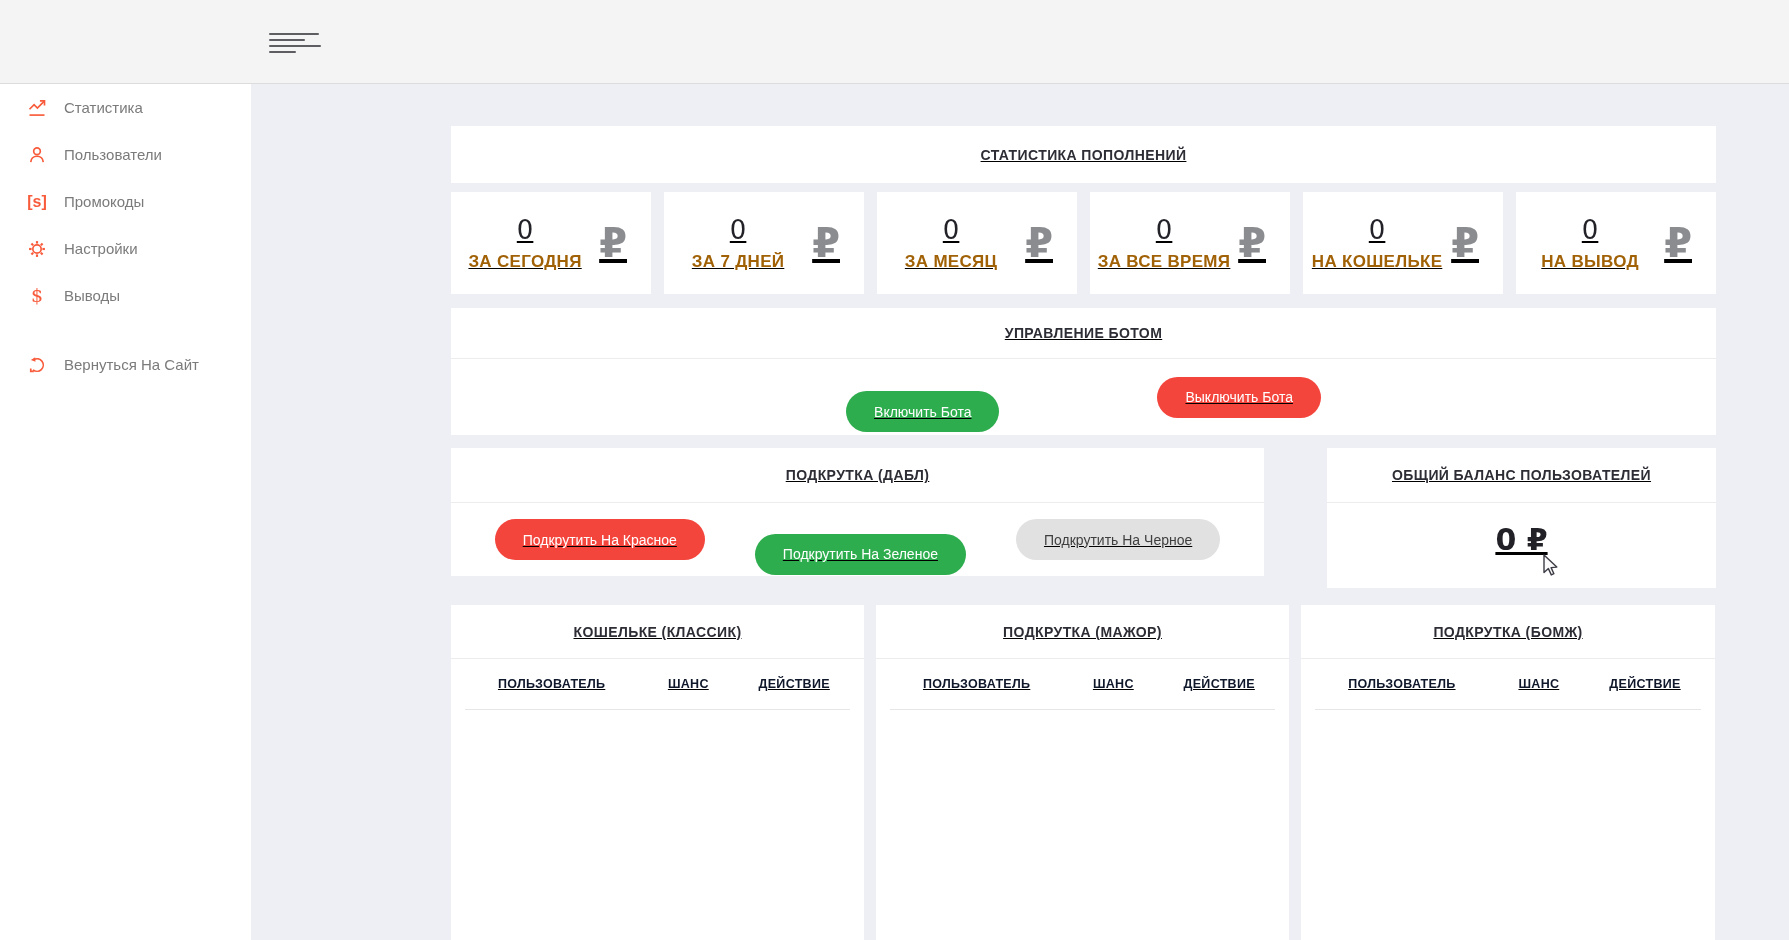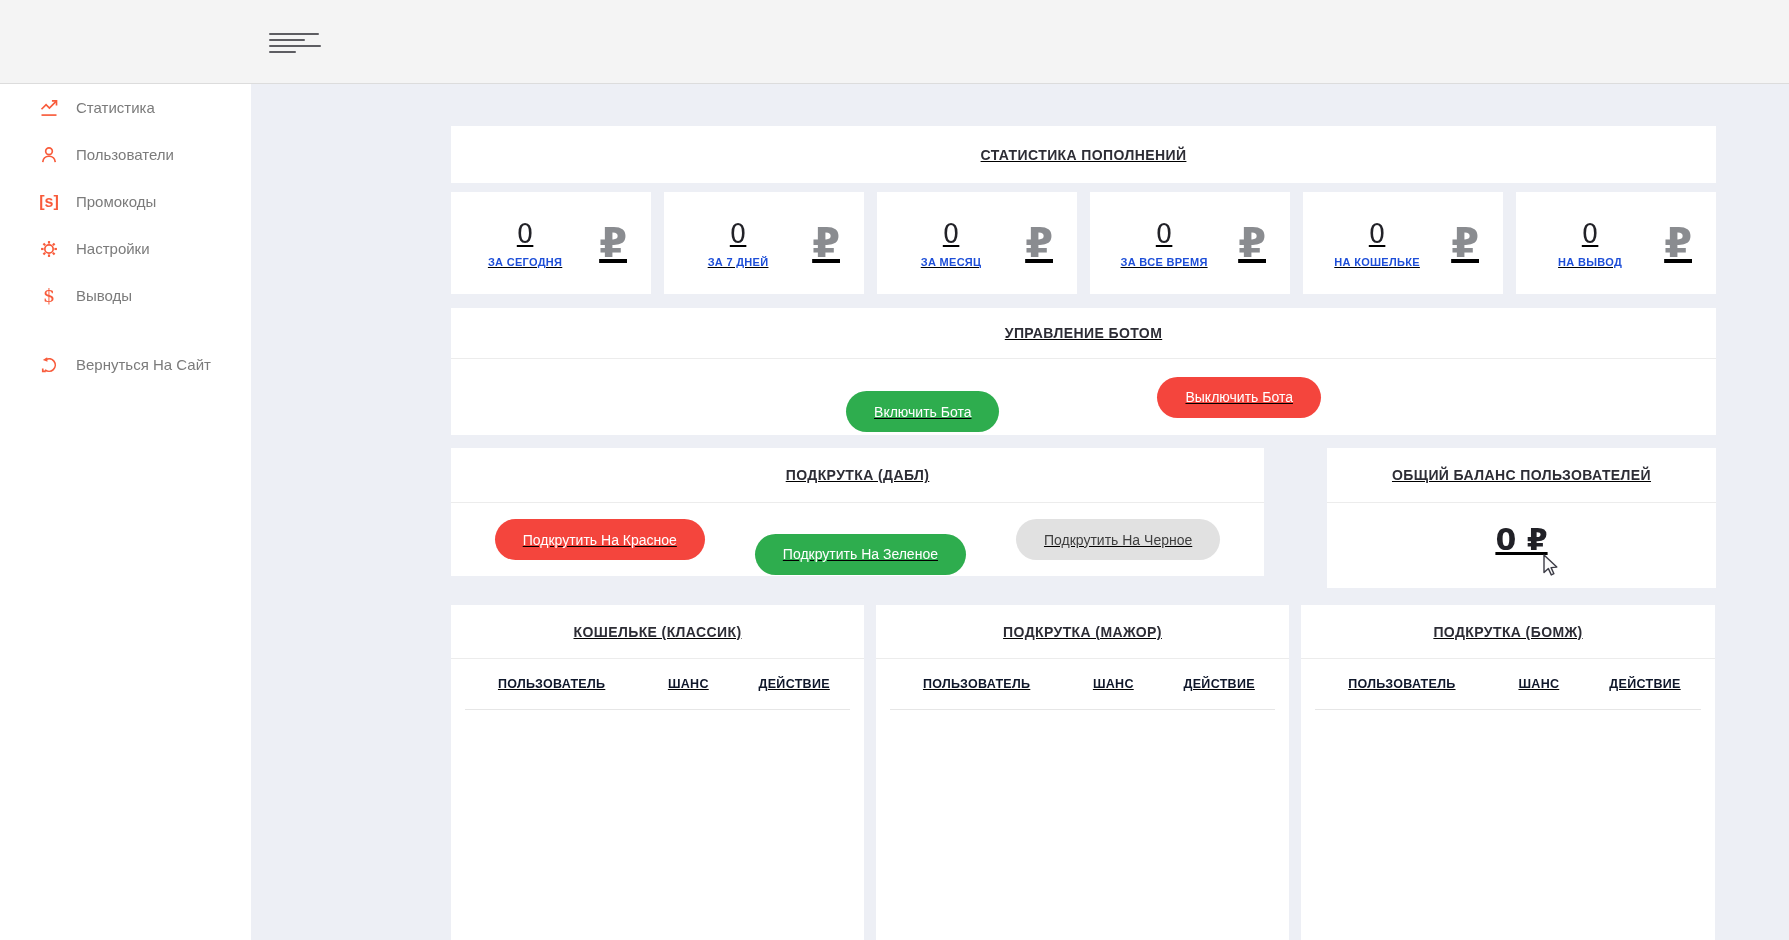--- a/index.html
+++ b/index.html
@@ -9,38 +9,38 @@
     font-family:"Liberation Sans","DejaVu Sans",sans-serif;
   }
   
   .topbar{position:absolute;left:0;top:0;width:1789px;height:84px;box-sizing:border-box;
     background:var(--header-bg,#f4f4f4);border-bottom:1px solid #dcdcdc;z-index:3;}
   .hamburger{position:absolute;left:269px;top:33px;width:54px;height:22px;cursor:pointer;}
   .hamburger i{display:block;height:2px;background:#5d5d62;margin-bottom:4px;border-radius:1px;}
   .hamburger .b1{width:50px}.hamburger .b2{width:36px}.hamburger .b3{width:52px}.hamburger .b4{width:27px}
   
   .sidebar{position:absolute;left:0;top:84px;width:251px;height:856px;background:#ffffff;z-index:2;}
-  .nav-item{display:flex;align-items:center;height:47px;padding-left:24px;cursor:pointer;margin-left:12px;}
+  .nav-item{display:flex;align-items:center;height:47px;padding-left:24px;cursor:pointer;}
   .nav-item .icon{width:26px;height:24px;display:flex;align-items:center;justify-content:center;
     color:var(--accent-orange,#f85b3b);flex:none;}
   .nav-item .label{margin-left:14px;font-size:15px;color:#7b7b7b;white-space:nowrap;}
   .glyph{font-size:16px;font-weight:700;color:var(--accent-orange,#f85b3b);line-height:1;}
   .glyph.dollar{font-size:19px;font-weight:400;font-family:"DejaVu Serif",serif;}
   .nav-gap{height:22px;}
   
   .main{position:absolute;left:451px;top:126px;width:1265px;z-index:1;text-decoration:underline;}
   .card{background:#ffffff;}
   .sec-title{font-size:14px;font-weight:700;color:#2d2d35;letter-spacing:.4px;margin:0;white-space:nowrap;}
   .title-card{height:57px;display:flex;align-items:center;justify-content:center;margin-bottom:9px;}
   
   .stats-row{display:flex;gap:13px;margin-bottom:14px;}
   .stat-card{width:200px;height:102px;box-sizing:border-box;display:flex;align-items:center;padding-right:24px;}
   .stat-left{flex:1;text-align:center;padding-top:2px;}
   .stat-value{font-size:26px;line-height:1;color:#222228;margin-bottom:9px;font-family:"DejaVu Sans",sans-serif;}
-  .stat-label{font-size:11px;font-weight:600;color:#1d4ed8;letter-spacing:.3px;white-space:nowrap;}
+  .stat-label{font-size:17px;font-weight:600;color:#a16207;letter-spacing:.3px;white-space:nowrap;}
   .stat-rub{font-size:40px;font-weight:700;color:#8a8c90;line-height:1;font-family:"DejaVu Sans",sans-serif;}
   
   .panel-head{display:flex;align-items:center;justify-content:center;border-bottom:1px solid #ececec;}
   .bot-panel{height:127px;margin-bottom:13px;box-sizing:border-box;}
   .bot-panel .panel-head{height:50px;}
   .bot-body{height:76px;display:flex;align-items:center;justify-content:center;gap:158px;}
   .pill{height:41px;border:none;border-radius:21px;font-size:14px;color:#fff;padding:0 28px;
     cursor:pointer;font-family:inherit;white-space:nowrap;}
   .pill.green{background:var(--green,#2ead4e);margin-top:29px;}
   .pill.red{background:var(--red,#f4453d);}

